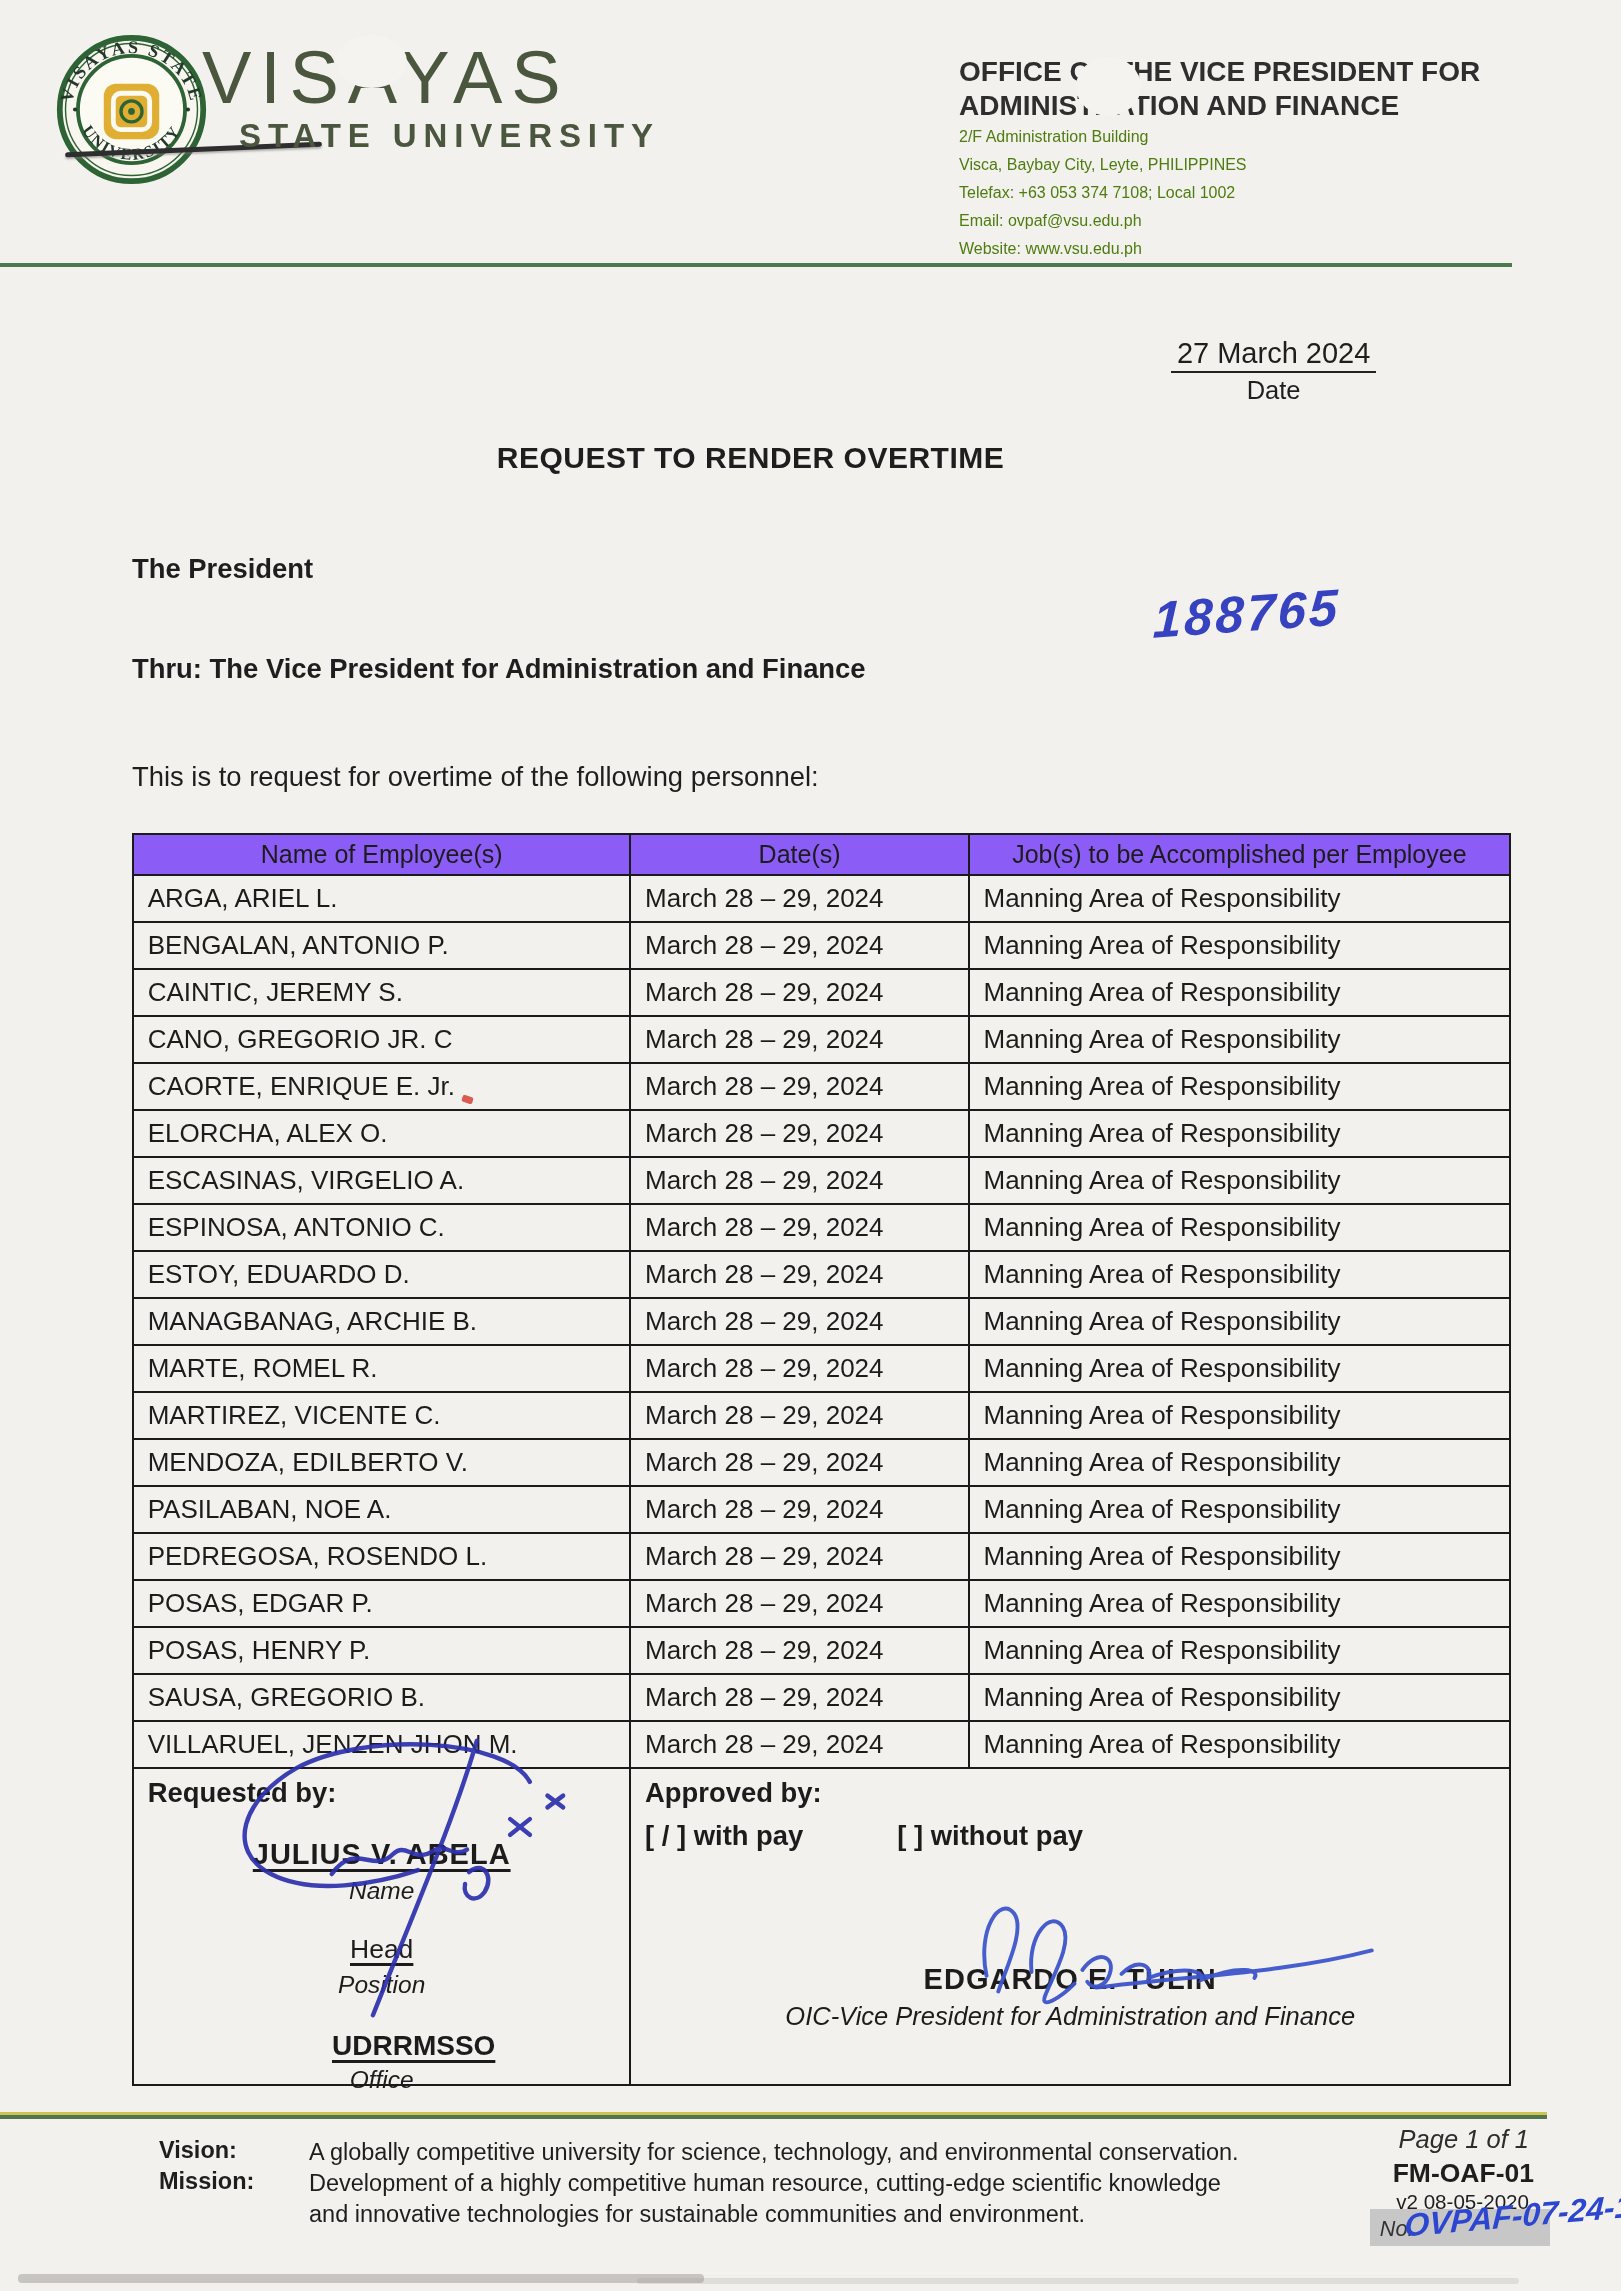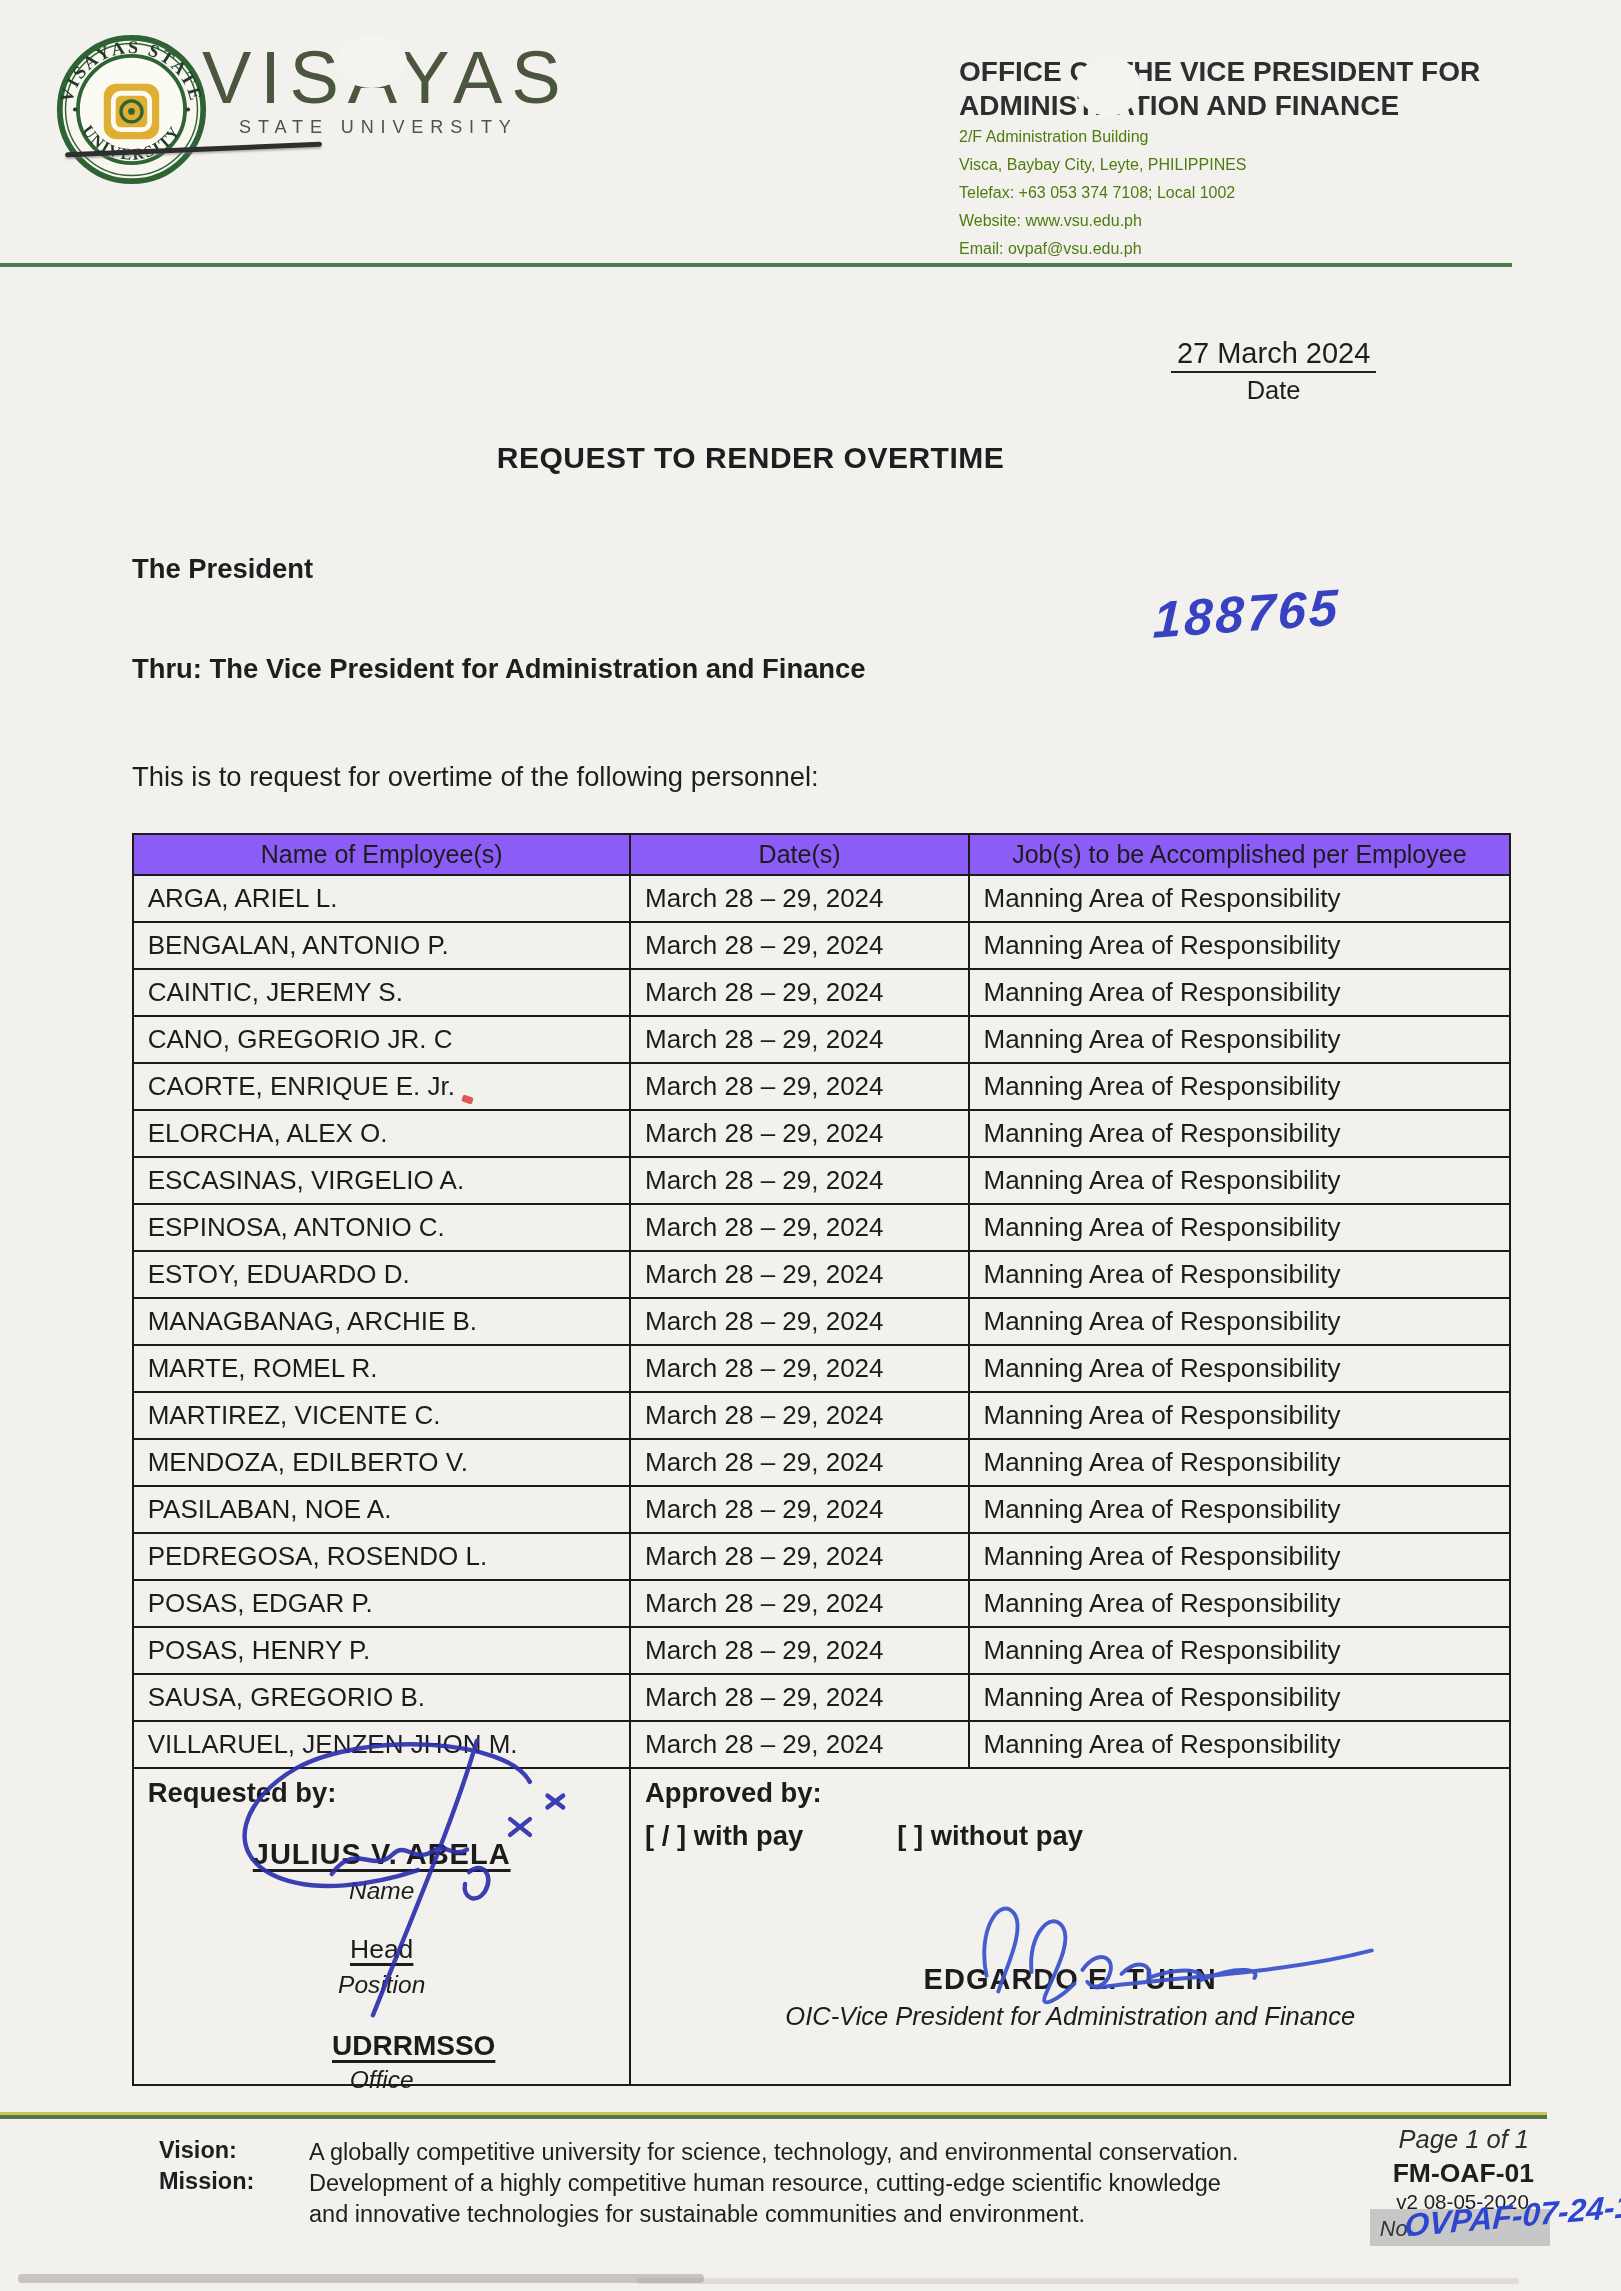--- a/index.html
+++ b/index.html
@@ -5,21 +5,21 @@
   html,body{margin:0;padding:0;}
   body{width:1621px;height:2292px;position:relative;background:#f3f1ed;
        font-family:"Liberation Sans", sans-serif;color:#1e1e1e;overflow:hidden;}
   .abs{position:absolute;}
   
   .seal{left:55px;top:33px;width:153px;height:153px;}
   .staple{left:65px;top:147px;width:257px;height:4.9px;background:#2e2e2e;
           transform:rotate(-2.4deg);border-radius:2.9px;box-shadow:0 2px 2px rgba(120,120,120,.5);}
   .wordmark{left:202px;top:39px;color:#4a563d;}
   .wordmark .big{font-size:74px;letter-spacing:8.8px;font-weight:500;line-height:78px;}
-  .wordmark .small{font-size:18px;letter-spacing:6.9px;font-weight:400;margin:0 0 8px 37px;}
+  .wordmark .small{font-size:33px;letter-spacing:6.9px;font-weight:700;margin:0 0 8px 37px;}
   .punch1{left:1076px;top:57px;width:65px;height:59px;border-radius:50%;background:#f5f3f0;z-index:5;}
   .punch2{left:336px;top:35px;width:71px;height:53px;border-radius:50%;background:#f5f3f0;z-index:5;}
   .office{left:959px;top:55px;width:608px;}
   .office .t{font-size:28px;font-weight:bold;color:#2e2e2e;line-height:34px;}
   .office .c{font-size:16px;color:#4d7c0f;line-height:28px;font-weight:500;}
   .rule-green{left:0;top:263px;width:1512px;height:3.9px;background:#4e7a50;}
   
   .dateblock{left:1171px;top:337px;text-align:center;}
   .dateblock .dv{font-size:29px;border-bottom:2.9px solid #222;padding:0 5.9px 1px 5.9px;}
   .dateblock .dl{font-size:25.5px;margin-top:2.9px;}
@@ -94,22 +94,22 @@
   <div class="small">STATE UNIVERSITY</div>
 </div>
 <div class="abs punch2"></div>
 
 <div class="abs office">
   <div class="t">OFFICE OF THE VICE PRESIDENT FOR</div>
   <div class="t">ADMINISTRATION AND FINANCE</div>
   <div class="c">2/F Administration Building</div>
   <div class="c">Visca, Baybay City, Leyte, PHILIPPINES</div>
   <div class="c">Telefax: +63 053 374 7108; Local 1002</div>
+  <div class="c">Email: ovpaf@vsu.edu.ph</div>
   <div class="c">Website: www.vsu.edu.ph</div>
-  <div class="c">Email: ovpaf@vsu.edu.ph</div>
 </div>
 <div class="abs punch1"></div>
 <div class="abs rule-green"></div>
 
 <div class="abs dateblock">
   <div class="dv">27 March 2024</div>
   <div class="dl">Date</div>
 </div>
 
 <div class="abs title">REQUEST TO RENDER OVERTIME</div>

